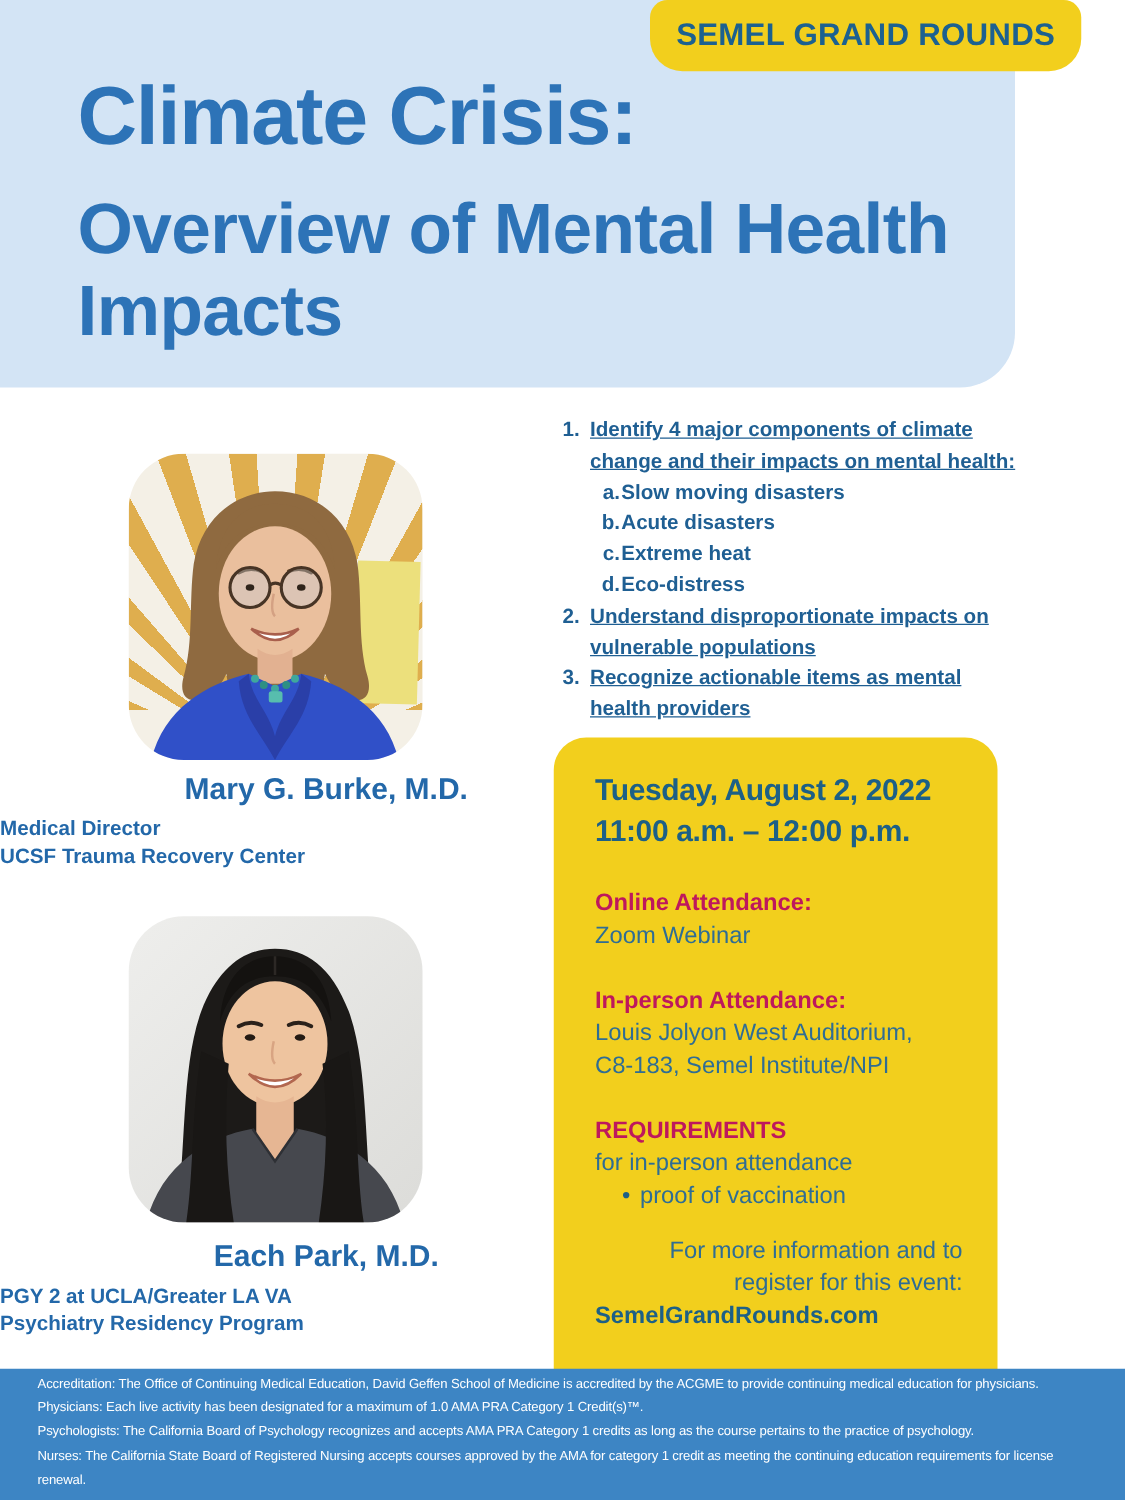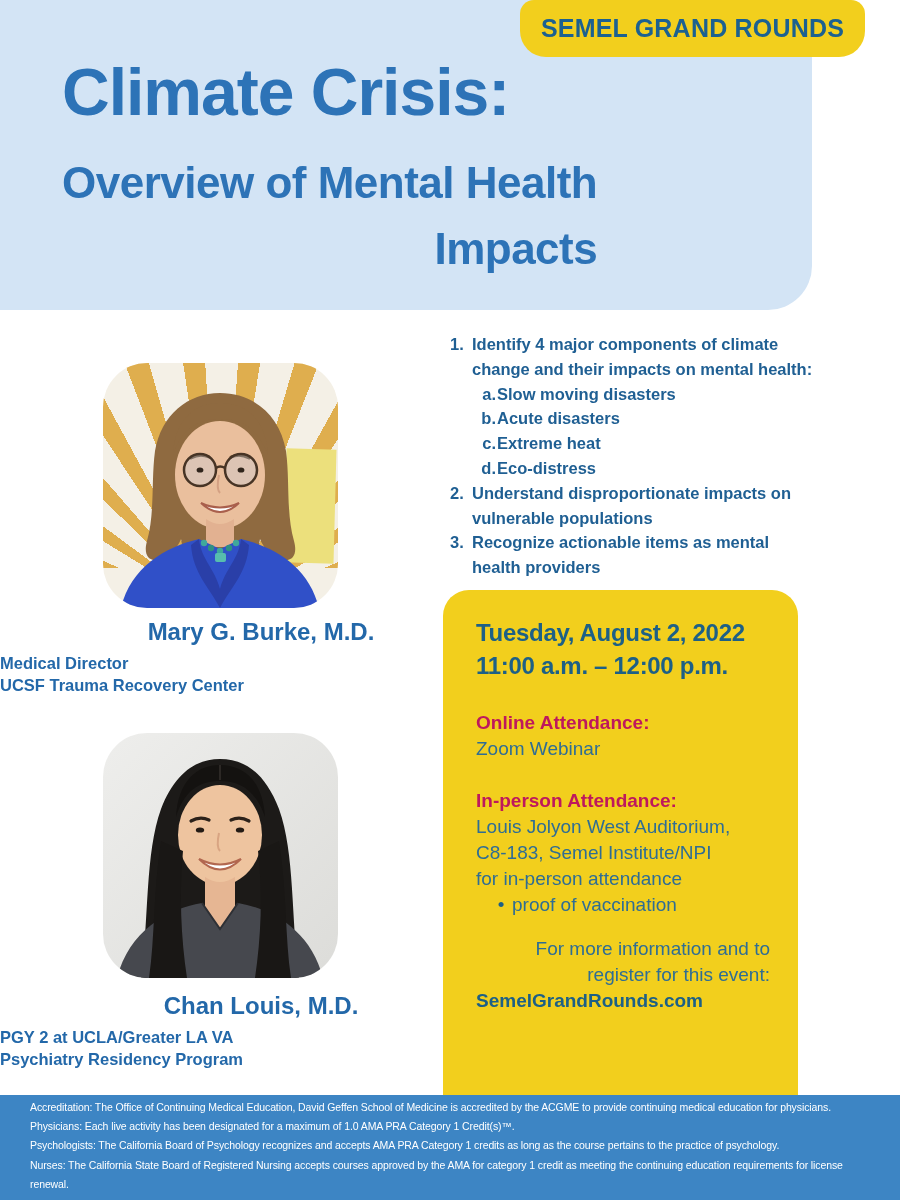--- a/index.html
+++ b/index.html
@@ -4,22 +4,22 @@
 <style>
   html,body{margin:0;padding:0;background:#ffffff;}
   .page{position:relative;width:900px;height:1200px;overflow:hidden;background:#ffffff;
         font-family:"Liberation Sans","DejaVu Sans",sans-serif;}
 
   
   .header-box{position:absolute;left:0;top:0;width:812px;height:310px;
               background:#d3e4f5;border-radius:0 0 44px 0;}
   .title{position:absolute;left:62px;top:54px;font-size:66px;font-weight:bold;
          color:#2d73b7;letter-spacing:-1px;}
-  .subtitle{position:absolute;left:62px;top:150px;font-size:44px;font-weight:bold;
-            color:#2d73b7;line-height:66px;white-space:pre-line;letter-spacing:-0.5px;text-align:right;}
+  .subtitle{position:absolute;left:62px;top:150px;font-size:57px;font-weight:bold;
+            color:#2d73b7;line-height:66px;white-space:pre-line;letter-spacing:-0.5px;}
   .badge{position:absolute;left:520px;top:0;width:345px;height:57px;background:#f2cf1d;
          border-radius:14px 14px 26px 26px;display:flex;align-items:center;justify-content:center;}
   .badge span{font-weight:bold;font-size:25px;color:#1c6190;letter-spacing:0.2px;}
 
   
   .photo{position:absolute;left:103px;width:235px;height:245px;border-radius:44px;overflow:hidden;}
   .photo svg{position:absolute;left:0;top:0;}
   .photo1{top:363px;background:#f4f0e6;}
   .photo1 .fan{position:absolute;left:0;top:0;right:0;height:205px;
       background:repeating-conic-gradient(from -96deg at 50% 122%, #dfae4e 0deg 5deg, rgba(223,174,78,0) 5deg 12.5deg);}
@@ -32,21 +32,21 @@
   .name1{top:618px;}  .name2{top:992px;}
   .sp-role{position:absolute;left:0;width:442px;font-weight:bold;
            color:#2368a9;font-size:16.5px;line-height:22px;white-space:pre-line;}
   .role1{top:652px;}  .role2{top:1026px;}
 
   
   .objectives{position:absolute;left:450px;top:332px;width:432px;color:#1f5f93;
               font-weight:bold;font-size:16.5px;line-height:24.8px;}
   .obj{display:flex;}
   .obj .num{flex:none;width:22px;}
-  .obj .txt{white-space:pre-line;}
+  .obj .txt{white-space:pre-line;text-decoration:underline;}
   .sub{display:flex;margin-left:28px;}
   .sub .letter{flex:none;width:18px;text-align:right;}
   .sub .txt{padding-left:1px;}
 
   
   .event-box{position:absolute;left:443px;top:590px;width:355px;height:577px;background:#f2cf1d;
              border-radius:26px 26px 0 0;padding:26px 28px 0 33px;box-sizing:border-box;}
   .ev-datetime{font-size:24px;font-weight:bold;line-height:33px;color:#1d6086;letter-spacing:-0.3px;}
   .ev-h{font-size:19px;font-weight:bold;line-height:26px;color:#be185d;}
   .ev-b{font-size:19px;font-weight:normal;line-height:26px;color:#2f6d94;white-space:pre-line;}
@@ -119,21 +119,21 @@
       <ellipse cx="137" cy="97" rx="4.2" ry="2.6" fill="#241b14"></ellipse>
       <path d="M116,100 Q113,114 117,118" stroke="#d8a482" stroke-width="2" fill="none"></path>
       <path d="M96,126 Q117,147 138,126 Q117,137 96,126 Z" fill="#ffffff" stroke="#b2674f" stroke-width="2"></path>
       <path d="M102,144 L102,200 L132,200 L132,144 Q117,154 102,144 Z" fill="#e6b693"></path>
       <path d="M14,245 C26,198 64,176 99,170 L117,196 L135,170 C170,176 208,198 220,245 Z" fill="#46484e"></path>
       <path d="M99,170 L117,196 L135,170" stroke="#2e3035" stroke-width="2" fill="none"></path>
       <path d="M58,108 C50,160 52,205 46,245 L84,245 C78,205 76,160 80,118 Z" fill="#191715"></path>
       <path d="M176,108 C184,160 182,205 188,245 L152,245 C158,205 160,160 155,118 Z" fill="#191715"></path>
     </svg>
   </div>
-  <div class="sp-name name2">Chan Louis, M.D.</div>
+  <div class="sp-name name2">Each Park, M.D.</div>
   <div class="sp-role role2">PGY 2 at UCLA/Greater LA VA
 Psychiatry Residency Program</div>
 
   <div class="objectives">
     <div class="obj">
       <span class="num">1.</span>
       <span class="txt">Identify 4 major components of climate
 change and their impacts on mental health:</span>
     </div>
     <div class="sub">
@@ -168,20 +168,21 @@
     <div class="ev-datetime">Tuesday, August 2, 2022</div>
     <div class="ev-datetime">11:00 a.m. – 12:00 p.m.</div>
 
     <div class="ev-h mt-a">Online Attendance:</div>
     <div class="ev-b">Zoom Webinar</div>
 
     <div class="ev-h mt-b">In-person Attendance:</div>
     <div class="ev-b">Louis Jolyon West Auditorium,
 C8-183, Semel Institute/NPI</div>
 
+    <div class="ev-h mt-b">REQUIREMENTS</div>
     <div class="ev-b">for in-person attendance</div>
     <div class="bullet-row">
       <span class="bullet-dot">•</span>
       <span class="ev-b">proof of vaccination</span>
     </div>
 
     <div class="ev-b mt-c">For more information and to
 register for this event:</div>
     <div class="site">SemelGrandRounds.com</div>
   </div>

